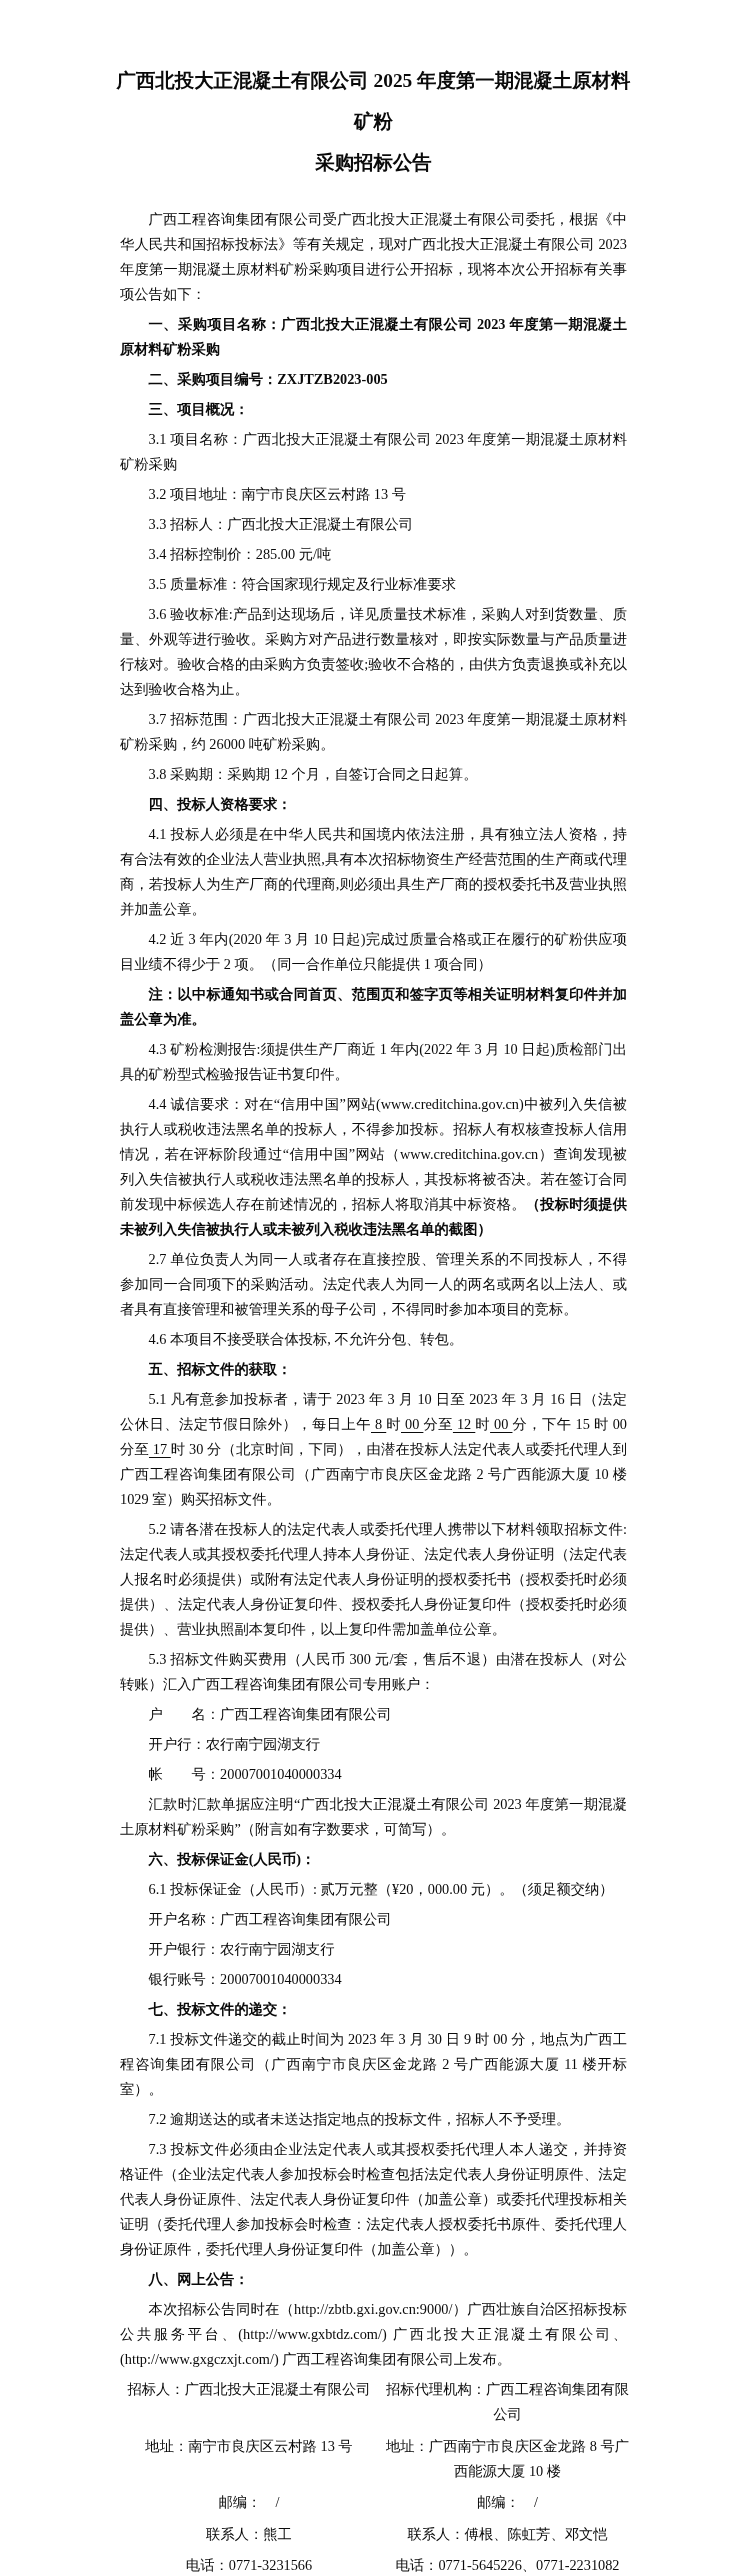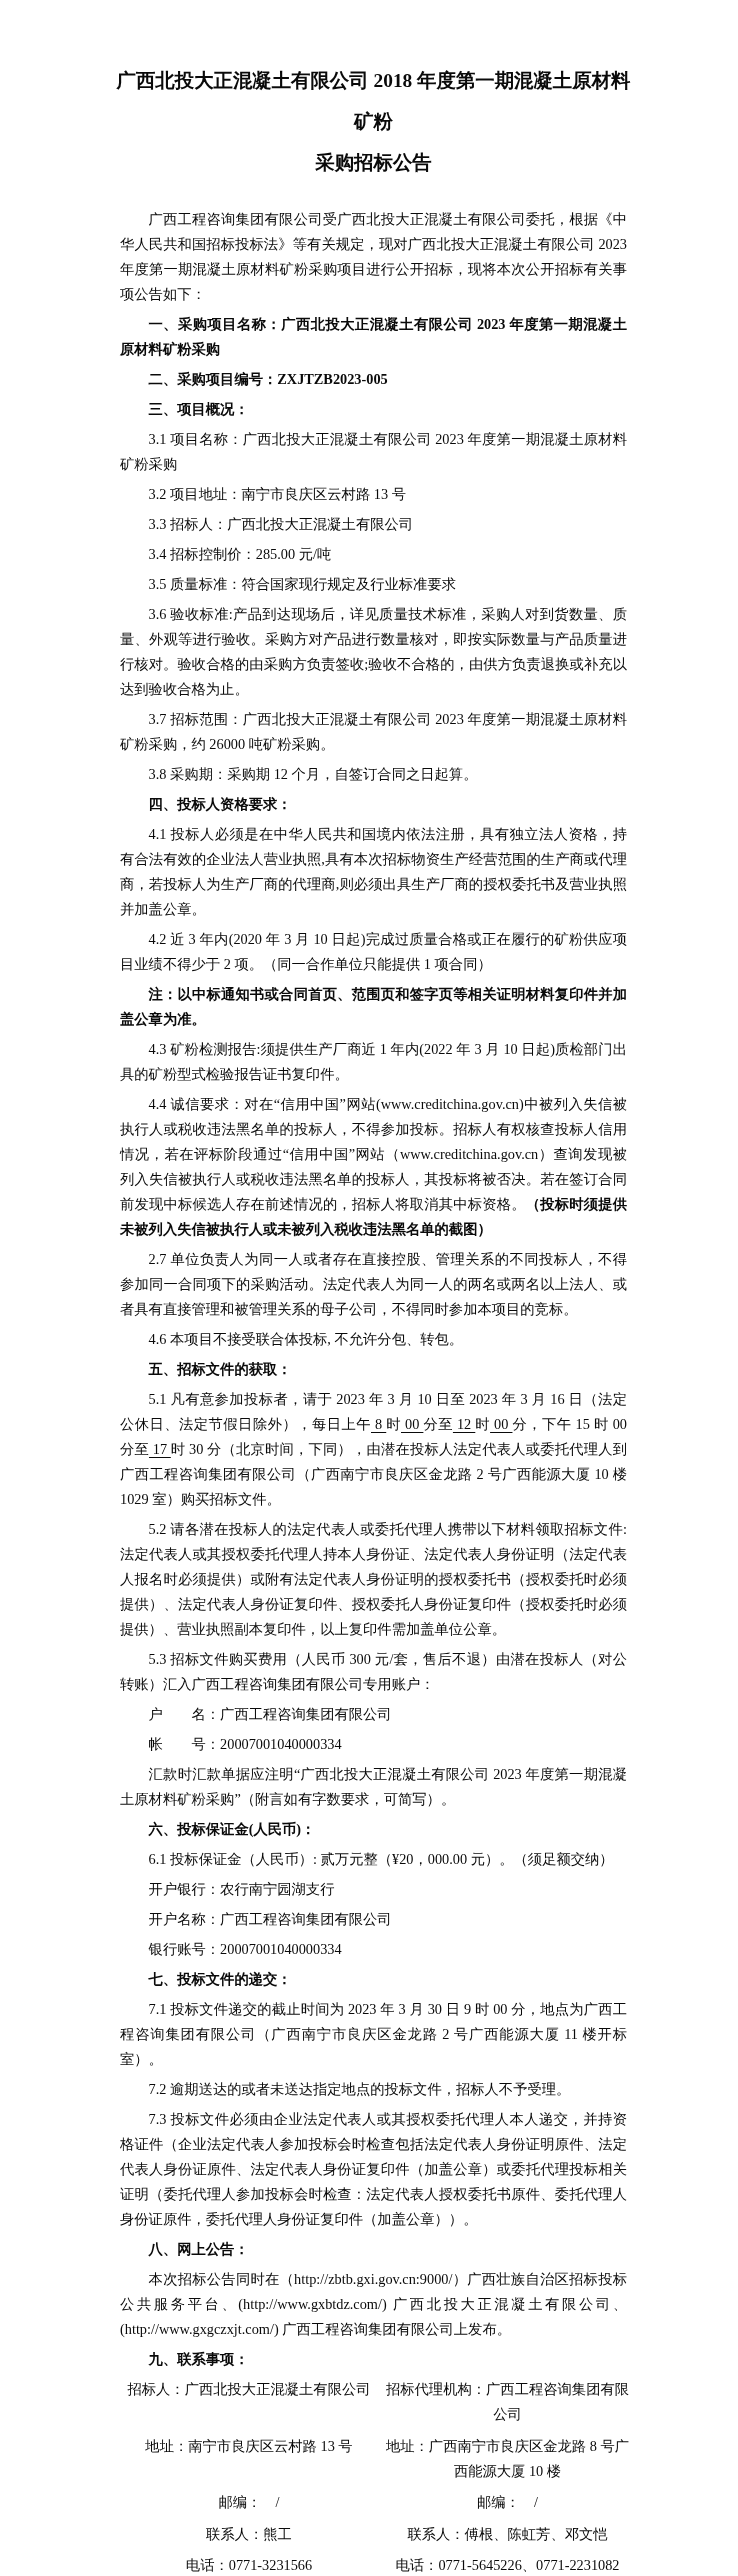--- a/index.html
+++ b/index.html
@@ -41,21 +41,21 @@
     margin-top: 42px;
     font-family: Liberation Mono, monospace;
   }
 </style>
 </head>
 <body>
 
 <div class="page">
 
   <div class="title">
-    <div>广西北投大正混凝土有限公司 2018 年度第一期混凝土原材料矿粉</div>
+    <div>广西北投大正混凝土有限公司 2025 年度第一期混凝土原材料矿粉</div>
     <div>采购招标公告</div>
   </div>
 
   <p class="para">广西工程咨询集团有限公司受广西北投大正混凝土有限公司委托，根据《中华人民共和国招标投标法》等有关规定，现对广西北投大正混凝土有限公司 2023 年度第一期混凝土原材料矿粉采购项目进行公开招标，现将本次公开招标有关事项公告如下：</p>
 
   <p class="para bold">一、采购项目名称：广西北投大正混凝土有限公司 2023 年度第一期混凝土原材料矿粉采购</p>
 
   <p class="para bold"><span>二、采购项目编号：</span><span>ZXJTZB2023-005</span></p>
 
   <p class="para bold">三、项目概况：</p>
@@ -80,43 +80,43 @@
   <p class="para">4.6 本项目不接受联合体投标, 不允许分包、转包。</p>
 
   <p class="para bold">五、招标文件的获取：</p>
 
   <p class="para"><span>5.1 凡有意参加投标者，请于 2023 年 3 月 10 日至 2023 年 3 月 16 日（法定公休日、法定节假日除外），每日上午</span><span class="u"> 8 </span><span>时</span><span class="u"> 00 </span><span>分至</span><span class="u"> 12 </span><span>时</span><span class="u"> 00 </span><span>分，下午 15 时 00 分至</span><span class="u"> 17 </span><span>时 30 分（北京时间，下同），由潜在投标人法定代表人或委托代理人到广西工程咨询集团有限公司（广西南宁市良庆区金龙路 2 号广西能源大厦 10 楼 1029 室）购买招标文件。</span></p>
 
   <p class="para">5.2 请各潜在投标人的法定代表人或委托代理人携带以下材料领取招标文件: 法定代表人或其授权委托代理人持本人身份证、法定代表人身份证明（法定代表人报名时必须提供）或附有法定代表人身份证明的授权委托书（授权委托时必须提供）、法定代表人身份证复印件、授权委托人身份证复印件（授权委托时必须提供）、营业执照副本复印件，以上复印件需加盖单位公章。</p>
   <p class="para">5.3 招标文件购买费用（人民币 300 元/套，售后不退）由潜在投标人（对公转账）汇入广西工程咨询集团有限公司专用账户：</p>
 
   <p class="plainline">户　　名：广西工程咨询集团有限公司</p>
+  <p class="plainline">开户行：农行南宁园湖支行</p>
   <p class="plainline">帐　　号：20007001040000334</p>
 
   <p class="para">汇款时汇款单据应注明“广西北投大正混凝土有限公司 2023 年度第一期混凝土原材料矿粉采购”（附言如有字数要求，可简写）。</p>
 
   <p class="para bold">六、投标保证金(人民币)：</p>
 
   <p class="para">6.1 投标保证金（人民币）: 贰万元整（¥20，000.00 元）。（须足额交纳）</p>
 
+  <p class="plainline">开户名称：广西工程咨询集团有限公司</p>
   <p class="plainline">开户银行：农行南宁园湖支行</p>
-  <p class="plainline">开户名称：广西工程咨询集团有限公司</p>
   <p class="plainline">银行账号：20007001040000334</p>
 
   <p class="para bold">七、投标文件的递交：</p>
 
   <p class="para">7.1 投标文件递交的截止时间为 2023 年 3 月 30 日 9 时 00 分，地点为广西工程咨询集团有限公司（广西南宁市良庆区金龙路 2 号广西能源大厦 11 楼开标室）。</p>
   <p class="para">7.2 逾期送达的或者未送达指定地点的投标文件，招标人不予受理。</p>
   <p class="para">7.3 投标文件必须由企业法定代表人或其授权委托代理人本人递交，并持资格证件（企业法定代表人参加投标会时检查包括法定代表人身份证明原件、法定代表人身份证原件、法定代表人身份证复印件（加盖公章）或委托代理投标相关证明（委托代理人参加投标会时检查：法定代表人授权委托书原件、委托代理人身份证原件，委托代理人身份证复印件（加盖公章））。</p>
 
   <p class="para bold">八、网上公告：</p>
 
   <p class="para">本次招标公告同时在（http://zbtb.gxi.gov.cn:9000/）广西壮族自治区招标投标公共服务平台、(http://www.gxbtdz.com/) 广西北投大正混凝土有限公司、(http://www.gxgczxjt.com/) 广西工程咨询集团有限公司上发布。</p>
 
-  <p class="para bold">九、联系事项：</p>
 
   <div class="contacts">
     <div class="cell">招标人：广西北投大正混凝土有限公司</div>
     <div class="cell">招标代理机构：广西工程咨询集团有限公司</div>
     <div class="cell">地址：南宁市良庆区云村路 13 号</div>
     <div class="cell">地址：广西南宁市良庆区金龙路 8 号广西能源大厦 10 楼</div>
     <div class="cell">邮编：　/</div>
     <div class="cell">邮编：　/</div>
     <div class="cell">联系人：熊工</div>
     <div class="cell">联系人：傅根、陈虹芳、邓文恺</div>

